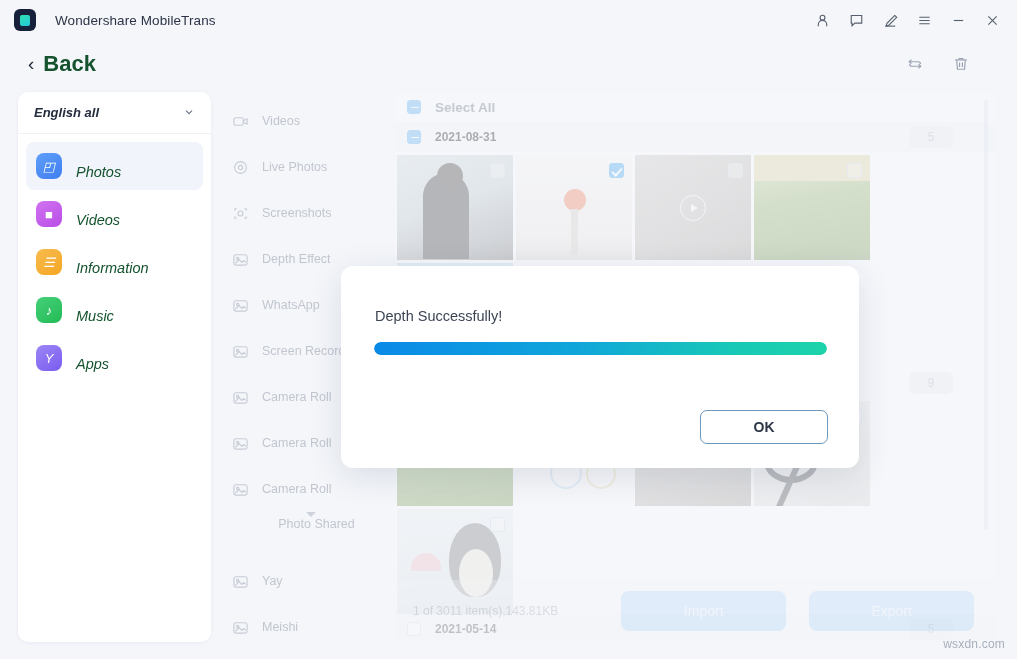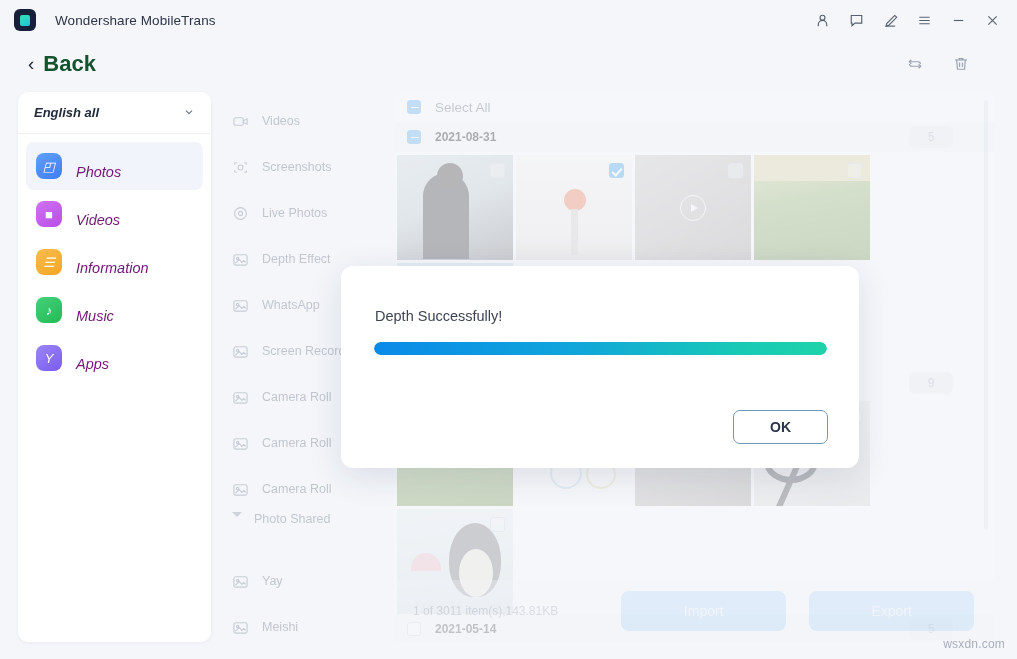--- a/index.html
+++ b/index.html
@@ -75,55 +75,55 @@
   .nav-item {
     height: 48px; margin: 0 8px; border-radius: 8px;
     display: flex; align-items: center; padding-left: 10px; cursor: pointer;
   }
   .nav-item.active { background: #f1f4fa; }
   .nav-icon {
     width: 26px; height: 26px; border-radius: 8px; flex: 0 0 auto;
     display: flex; align-items: center; justify-content: center;
     color: #fff; font-size: 13px;
   }
-  .nav-label { margin-left: 14px; font-size: 14.5px; color: #701a75; margin-top: 12px; }
+  .nav-label { margin-left: 14px; font-size: 14.5px; color: #14532d; margin-top: 12px; }
 
   
   .catcol {
     position: absolute; top: 92px; left: 220px; width: 175px; height: 550px;
     padding-top: 6px;
   }
   .cat-item {
     height: 46px; display: flex; align-items: center; padding-left: 12px;
     opacity: .42; cursor: pointer;
   }
   .cat-ico { width: 17px; height: 17px; color: #8b94a4; flex: 0 0 auto; }
   .cat-label { margin-left: 13px; font-size: 12.5px; color: #7c8494; white-space: nowrap; }
-  .cat-group { height: 46px; display: flex; align-items: flex-start; padding-left: 12px; opacity: .42; cursor: pointer; }
+  .cat-group { height: 46px; display: flex; align-items: center; padding-left: 12px; opacity: .42; cursor: pointer; flex-direction: column; }
   .cat-group .tri { width: 0; height: 0; border-left: 5px solid transparent; border-right: 5px solid transparent; border-top: 5px solid #9aa2b1; margin-right: 6px; }
   .cat-group .cat-label { margin-left: 6px; }
 
   
   .content {
     position: absolute; top: 92px; left: 395px; width: 600px; height: 550px;
     background: #fbfcfe; border-radius: 10px 10px 0 0;
     opacity: .30; overflow: hidden;
   }
   .selectall-row { height: 30px; display: flex; align-items: center; padding-left: 12px; }
   .date-row {
     height: 30px; display: flex; align-items: center; padding-left: 12px;
     background: #f1f3f7;
   }
   .cb {
     width: 14px; height: 14px; border-radius: 3px; border: 1.5px solid #c3cbd8;
     background: #fff; flex: 0 0 auto;
   }
   .cb.indet { background: #4fa8ee; border-color: #4fa8ee; position: relative; }
   .cb.indet::after { content: ""; position: absolute; left: 3px; top: 5.5px; width: 8px; height: 1.8px; background: #fff; border-radius: 1px; }
-  .sel-text { margin-left: 14px; font-size: 13.5px; color: #5d6676; }
+  .sel-text { margin-left: 14px; font-size: 13.5px; color: #5d6676; font-weight: bold; }
   .date-text { margin-left: 14px; font-size: 12px; color: #000000; font-weight: bold; }
   .count-badge {
     margin-left: auto; margin-right: 42px;
     min-width: 44px; height: 22px; border-radius: 6px; background: #e7eaef;
     display: flex; align-items: center; justify-content: center;
     font-size: 12px; color: #a7aebb;
   }
   .thumb-grid { display: flex; gap: 3px; padding: 3px 0 0 2px; flex-wrap: wrap; width: 592px; }
   .thumb {
     position: relative; width: 116px; height: 105px; overflow: hidden;
@@ -222,21 +222,21 @@
   .modal-actions {
     position: absolute; right: 31px; bottom: 24px;
     display: flex; align-items: center; gap: 24px;
   }
   .btn-openfolder {
     width: 112px; height: 34px; border-radius: 7px; border: none;
     background: #1c8ef5; color: #fff; font-size: 14px; font-weight: bold;
     cursor: pointer; font-family: "Liberation Sans", sans-serif;
   }
   .btn-ok {
-    width: 95px; height: 34px; border-radius: 7px;
+    width: 128px; height: 34px; border-radius: 7px;
     background: #fff; border: 1px solid #6f98bb; color: #2b3545;
     font-size: 14px; font-weight: bold; cursor: pointer;
     font-family: "Liberation Sans", sans-serif;
   }
 
   .watermark {
     position: absolute; right: 12px; bottom: 8px;
     font-size: 12px; color: #a8aebb; letter-spacing: .2px;
   }
 </style>
@@ -347,31 +347,31 @@
   <div class="catcol">
       <div class="cat-item">
         <span class="cat-ico"><svg width="17" height="17" viewBox="0 0 18 18" fill="none" stroke="currentColor" stroke-width="1.2">
             <rect x="2" y="5" width="10" height="8" rx="2"></rect>
             <path d="M12 8.2l4-2v5.6l-4-2z"></path>
           </svg></span>
         <span class="cat-label">Videos</span>
       </div>
       <div class="cat-item">
         <span class="cat-ico"><svg width="17" height="17" viewBox="0 0 18 18" fill="none" stroke="currentColor" stroke-width="1.2">
+            <circle cx="9" cy="9" r="6.2"></circle>
+            <circle cx="9" cy="9" r="2.2"></circle>
+          </svg></span>
+        <span class="cat-label">Live Photos</span>
+      </div>
+      <div class="cat-item">
+        <span class="cat-ico"><svg width="17" height="17" viewBox="0 0 18 18" fill="none" stroke="currentColor" stroke-width="1.2">
             <path d="M3 6V4h2M13 4h2v2M15 12v2h-2M5 14H3v-2"></path>
             <circle cx="9" cy="9" r="2.6"></circle>
           </svg></span>
         <span class="cat-label">Screenshots</span>
-      </div>
-      <div class="cat-item">
-        <span class="cat-ico"><svg width="17" height="17" viewBox="0 0 18 18" fill="none" stroke="currentColor" stroke-width="1.2">
-            <circle cx="9" cy="9" r="6.2"></circle>
-            <circle cx="9" cy="9" r="2.2"></circle>
-          </svg></span>
-        <span class="cat-label">Live Photos</span>
       </div>
       <div class="cat-item">
         <span class="cat-ico"><svg width="17" height="17" viewBox="0 0 18 18" fill="none" stroke="currentColor" stroke-width="1.2">
             <rect x="2" y="4" width="14" height="11" rx="2"></rect>
             <circle cx="6" cy="8" r="1.2"></circle>
             <path d="M3.5 13l4-4 3 3 2-2 2 2"></path>
           </svg></span>
         <span class="cat-label">Depth Effect</span>
       </div>
       <div class="cat-item">

